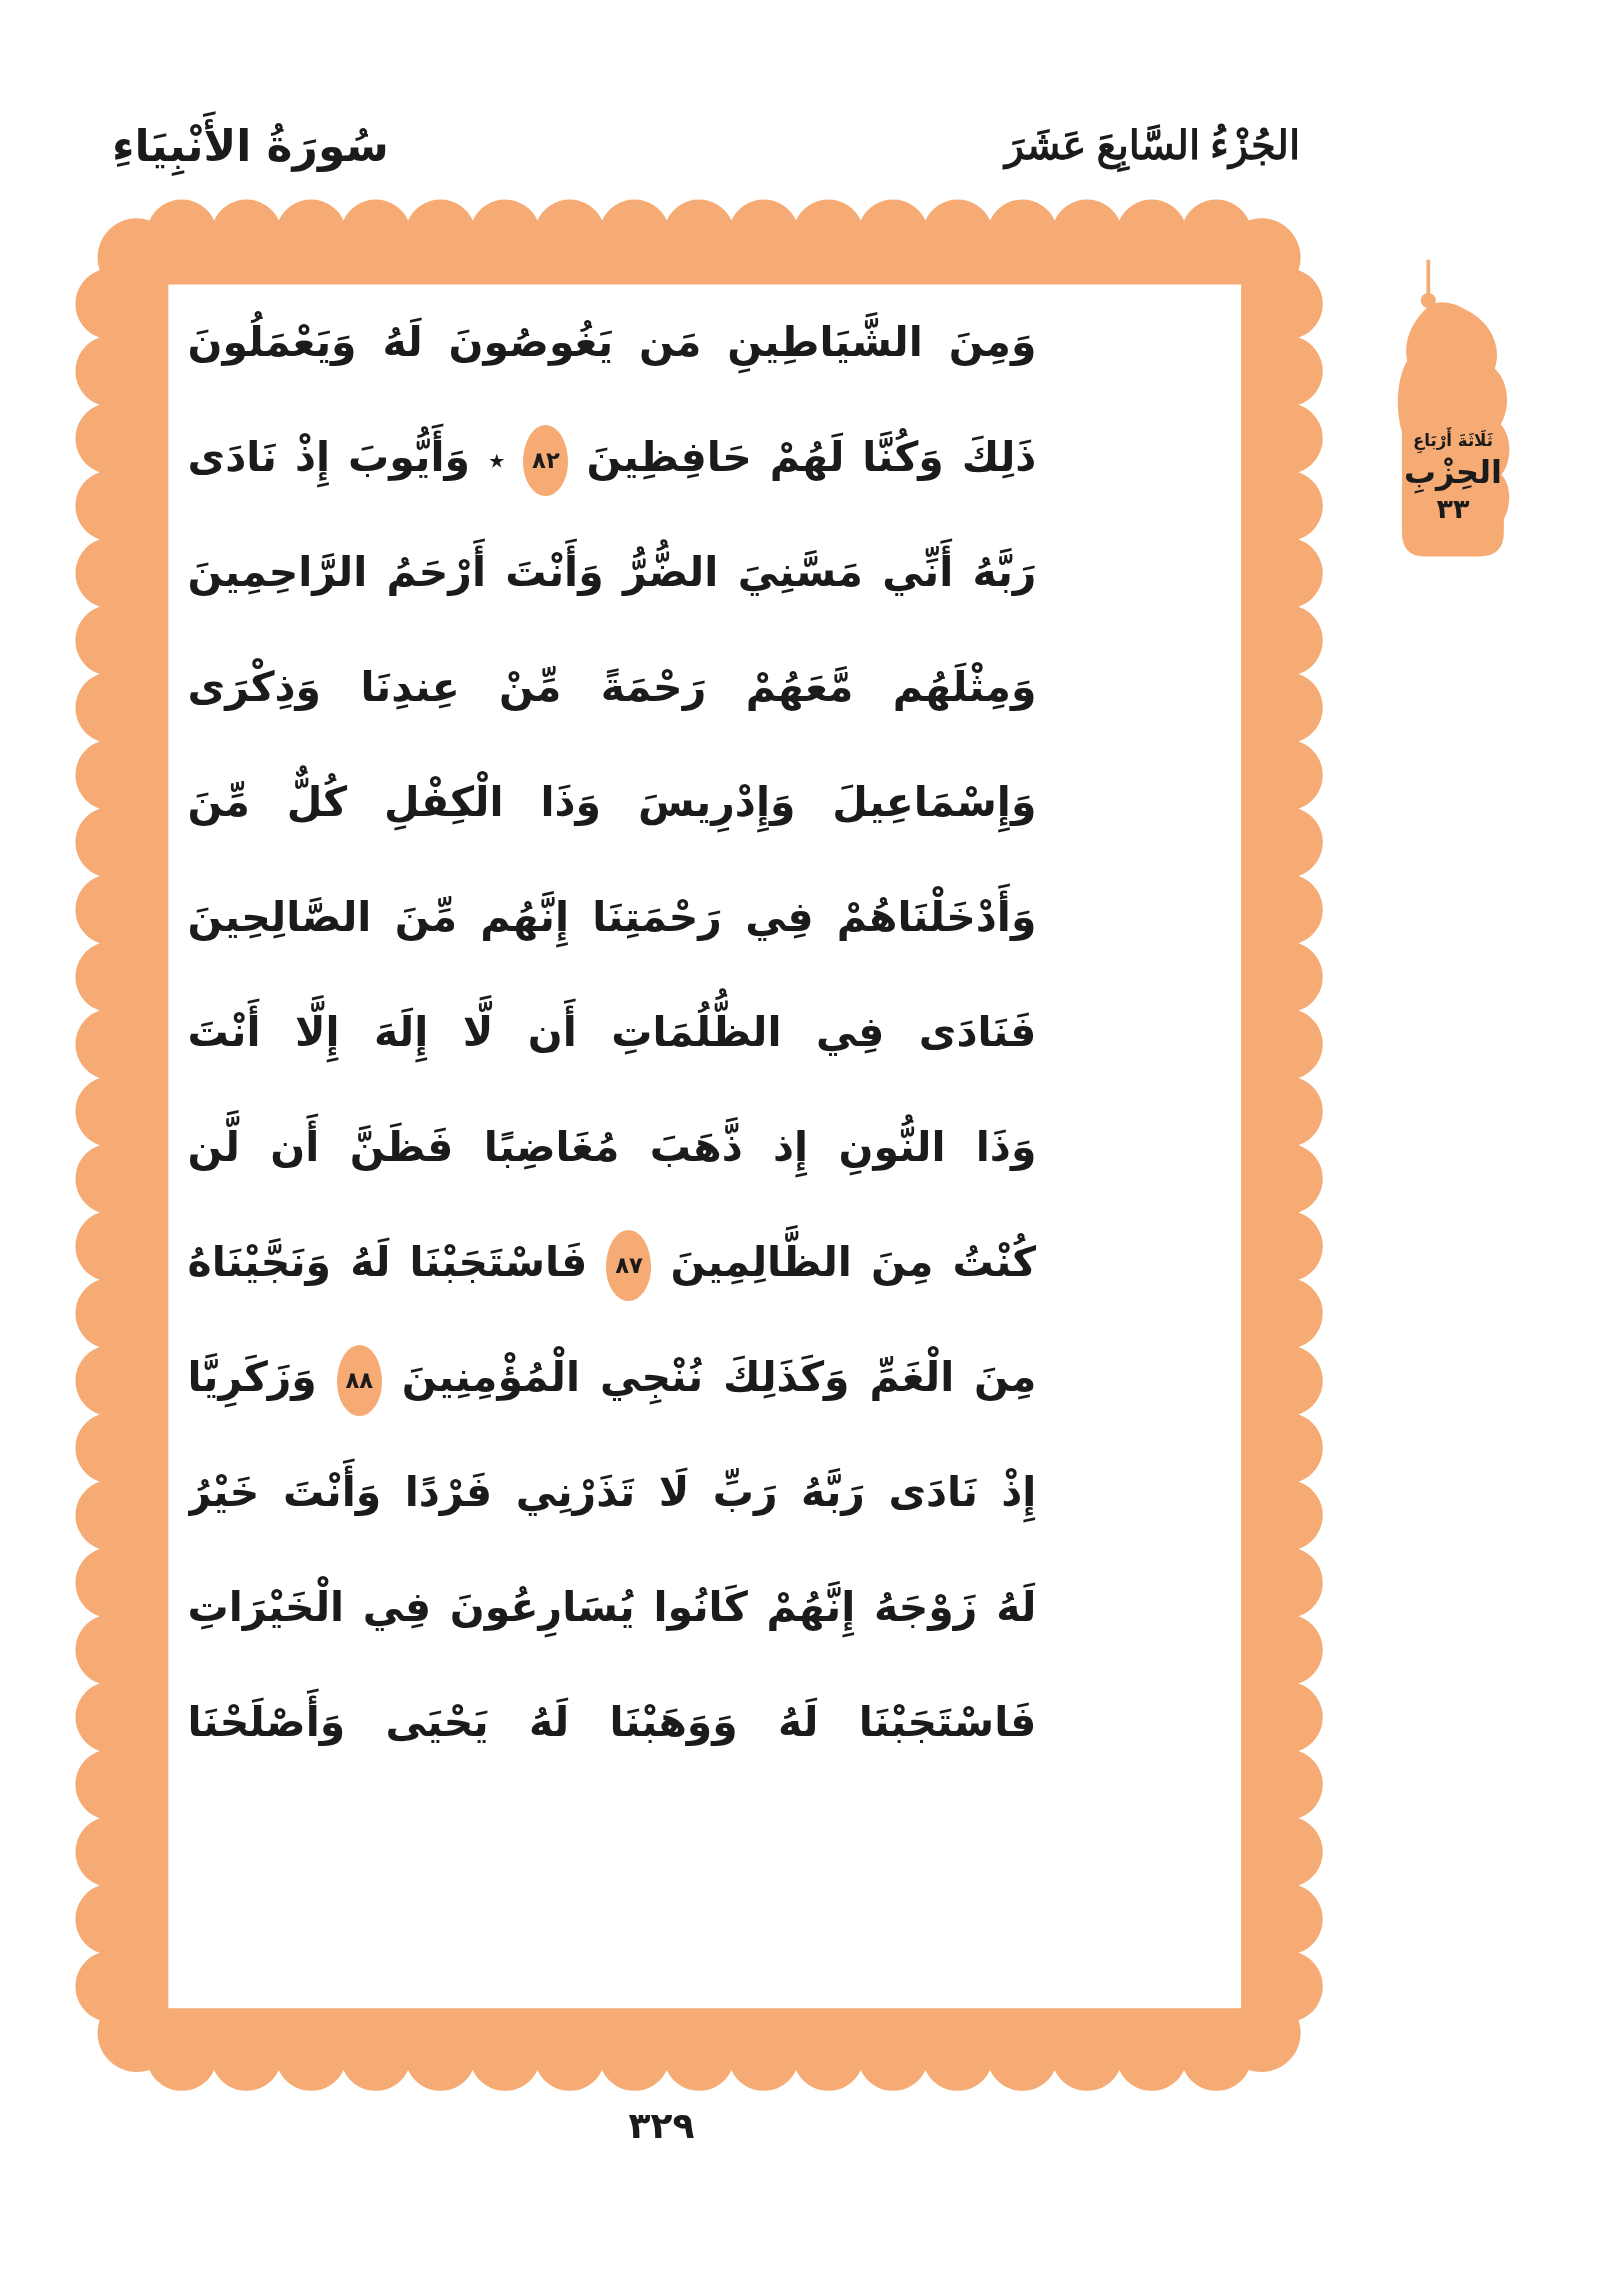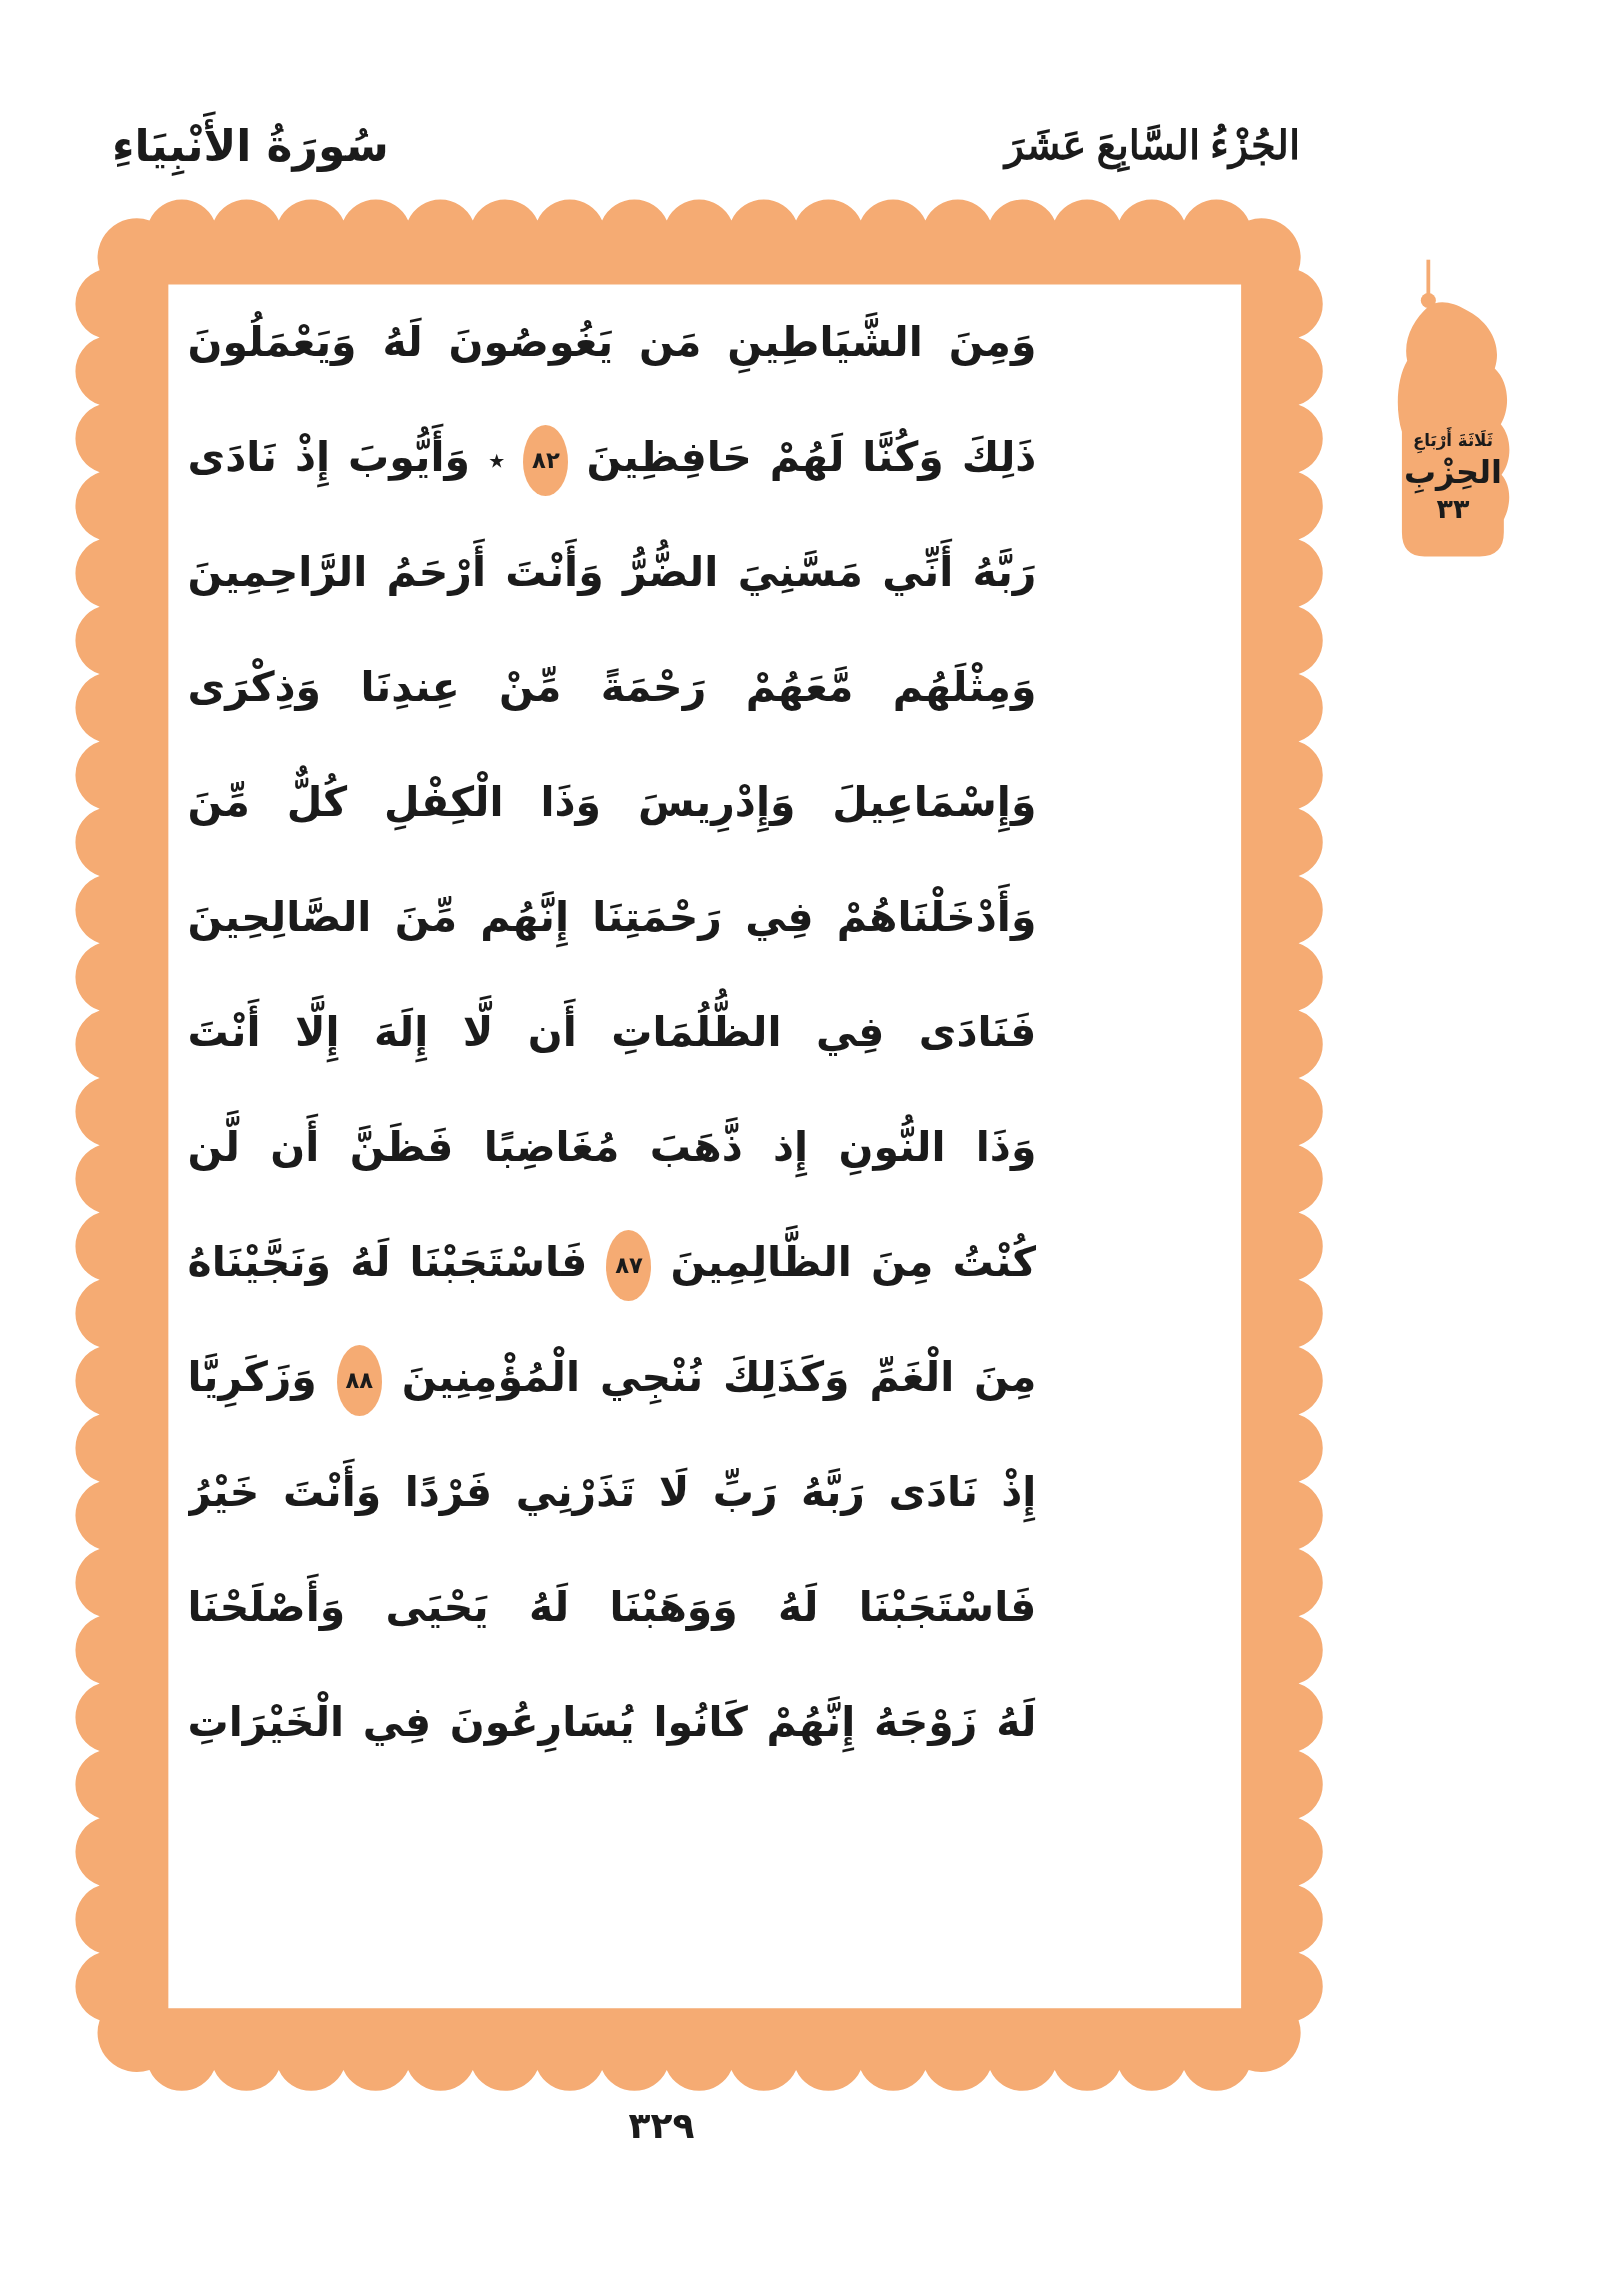--- a/index.html
+++ b/index.html
@@ -131,18 +131,18 @@
     <div class="line"><span class="txt">ذَلِكَ وَكُنَّا لَهُمْ حَافِظِينَ</span> <span class="ayah">٨٢</span> <span class="star">٭</span> <span class="txt">وَأَيُّوبَ إِذْ نَادَى</span> </div>
     <div class="line"><span class="txt">رَبَّهُ أَنِّي مَسَّنِيَ الضُّرُّ وَأَنْتَ أَرْحَمُ الرَّاحِمِينَ</span> <span class="ayah">٨٣</span> </div>
     <div class="line"><span class="txt">وَمِثْلَهُم مَّعَهُمْ رَحْمَةً مِّنْ عِندِنَا وَذِكْرَى لِلْعَابِدِينَ</span> <span class="ayah">٨٤</span> </div>
     <div class="line"><span class="txt">وَإِسْمَاعِيلَ وَإِدْرِيسَ وَذَا الْكِفْلِ كُلٌّ مِّنَ الصَّابِرِينَ</span> <span class="ayah">٨٥</span> </div>
     <div class="line"><span class="txt">وَأَدْخَلْنَاهُمْ فِي رَحْمَتِنَا إِنَّهُم مِّنَ الصَّالِحِينَ</span> <span class="ayah">٨٦</span> </div>
     <div class="line"><span class="txt">فَنَادَى فِي الظُّلُمَاتِ أَن لَّا إِلَهَ إِلَّا أَنْتَ سُبْحَانَكَ إِنِّي</span> </div>
     <div class="line"><span class="txt">وَذَا النُّونِ إِذ ذَّهَبَ مُغَاضِبًا فَظَنَّ أَن لَّن نَّقْدِرَ عَلَيْهِ</span> </div>
     <div class="line"><span class="txt">كُنْتُ مِنَ الظَّالِمِينَ</span> <span class="ayah">٨٧</span> <span class="txt">فَاسْتَجَبْنَا لَهُ وَنَجَّيْنَاهُ</span> </div>
     <div class="line"><span class="txt">مِنَ الْغَمِّ وَكَذَلِكَ نُنْجِي الْمُؤْمِنِينَ</span> <span class="ayah">٨٨</span> <span class="txt">وَزَكَرِيَّا</span> </div>
     <div class="line"><span class="txt">إِذْ نَادَى رَبَّهُ رَبِّ لَا تَذَرْنِي فَرْدًا وَأَنْتَ خَيْرُ الْوَارِثِينَ</span>  </div>
+    <div class="line"><span class="txt">لَهُ زَوْجَهُ إِنَّهُمْ كَانُوا يُسَارِعُونَ فِي الْخَيْرَاتِ</span> </div>
     <div class="line"><span class="txt">فَاسْتَجَبْنَا لَهُ وَوَهَبْنَا لَهُ يَحْيَى وَأَصْلَحْنَا</span> </div>
-    <div class="line"><span class="txt">لَهُ زَوْجَهُ إِنَّهُمْ كَانُوا يُسَارِعُونَ فِي الْخَيْرَاتِ</span> </div>
   </div>
 
 <div class="page-num">٣٢٩</div>
 
 
 </body></html>

